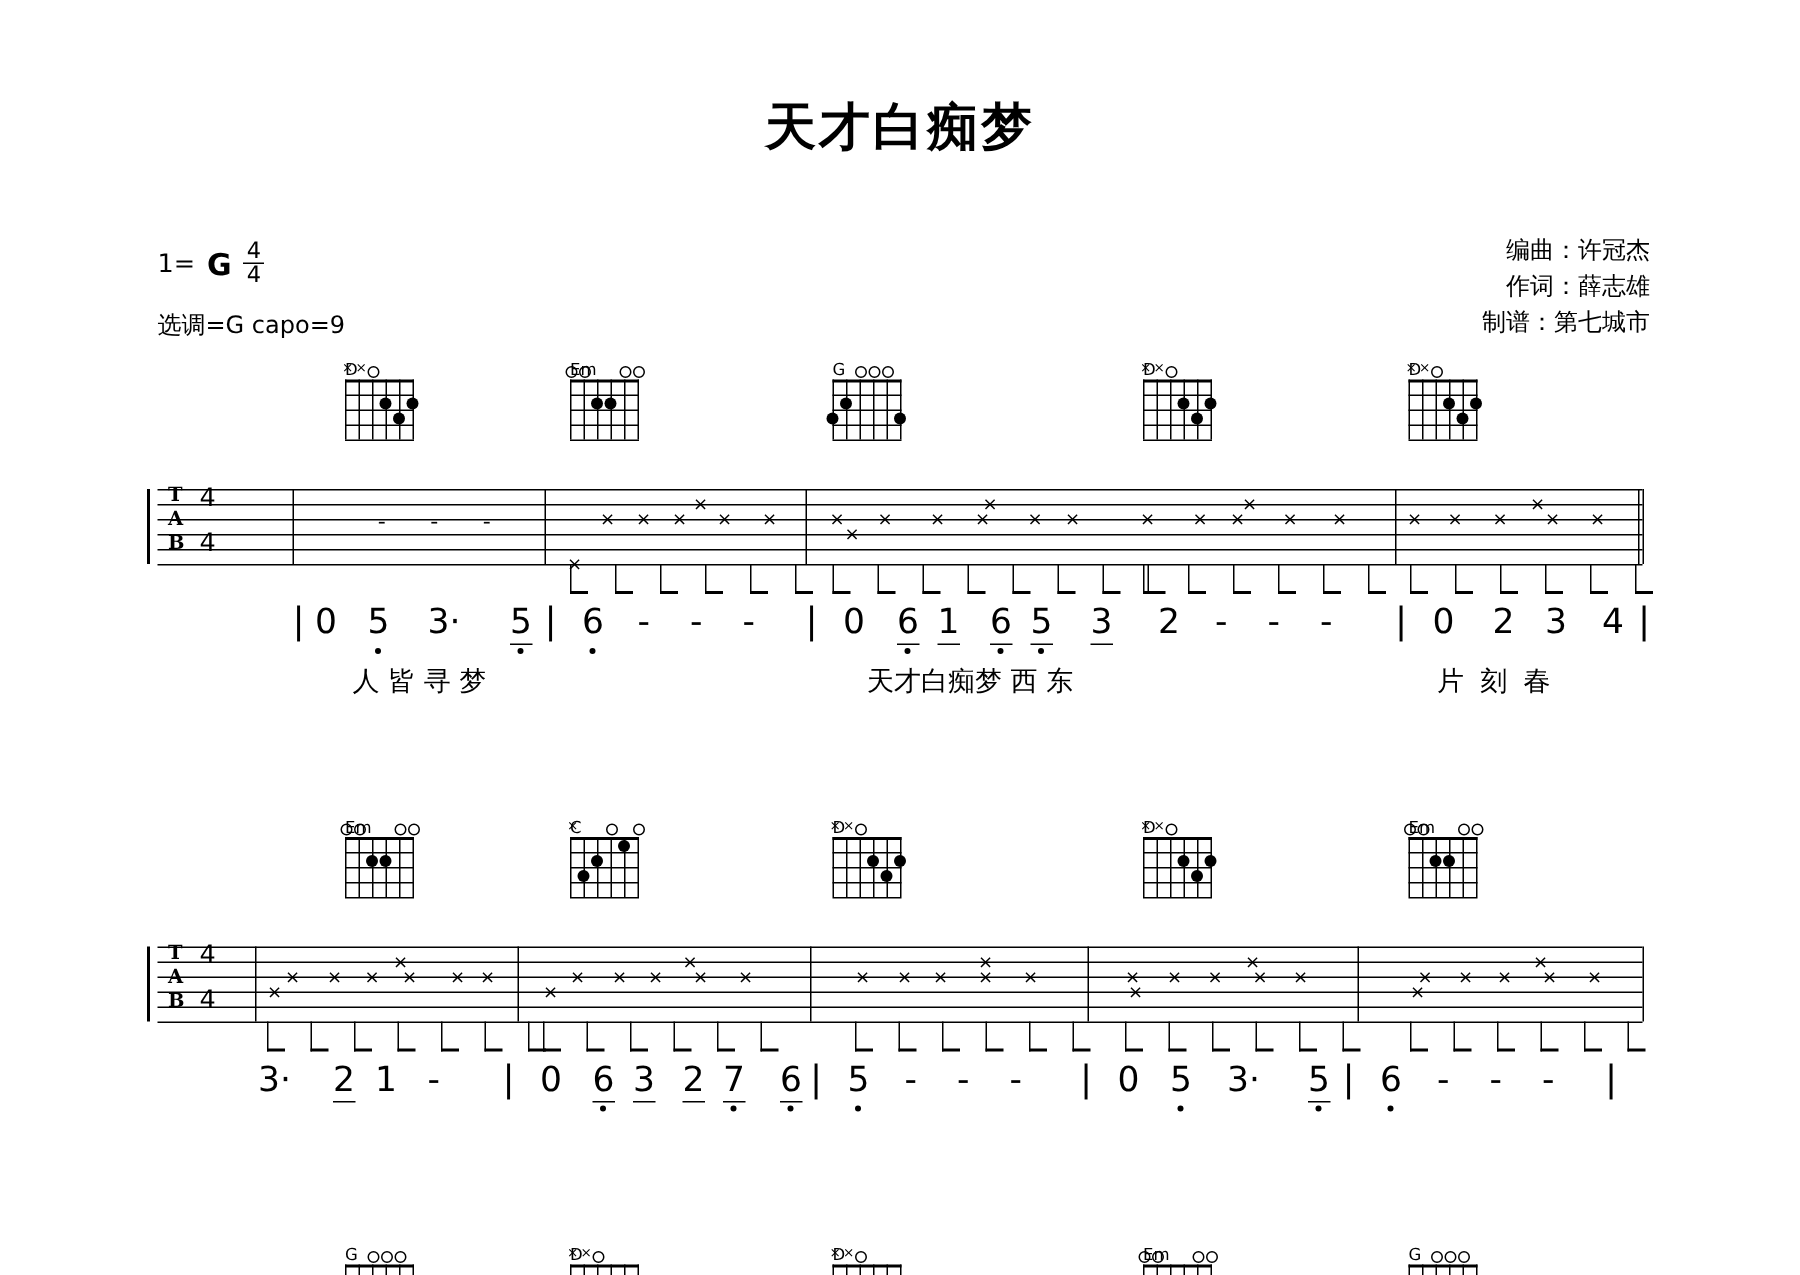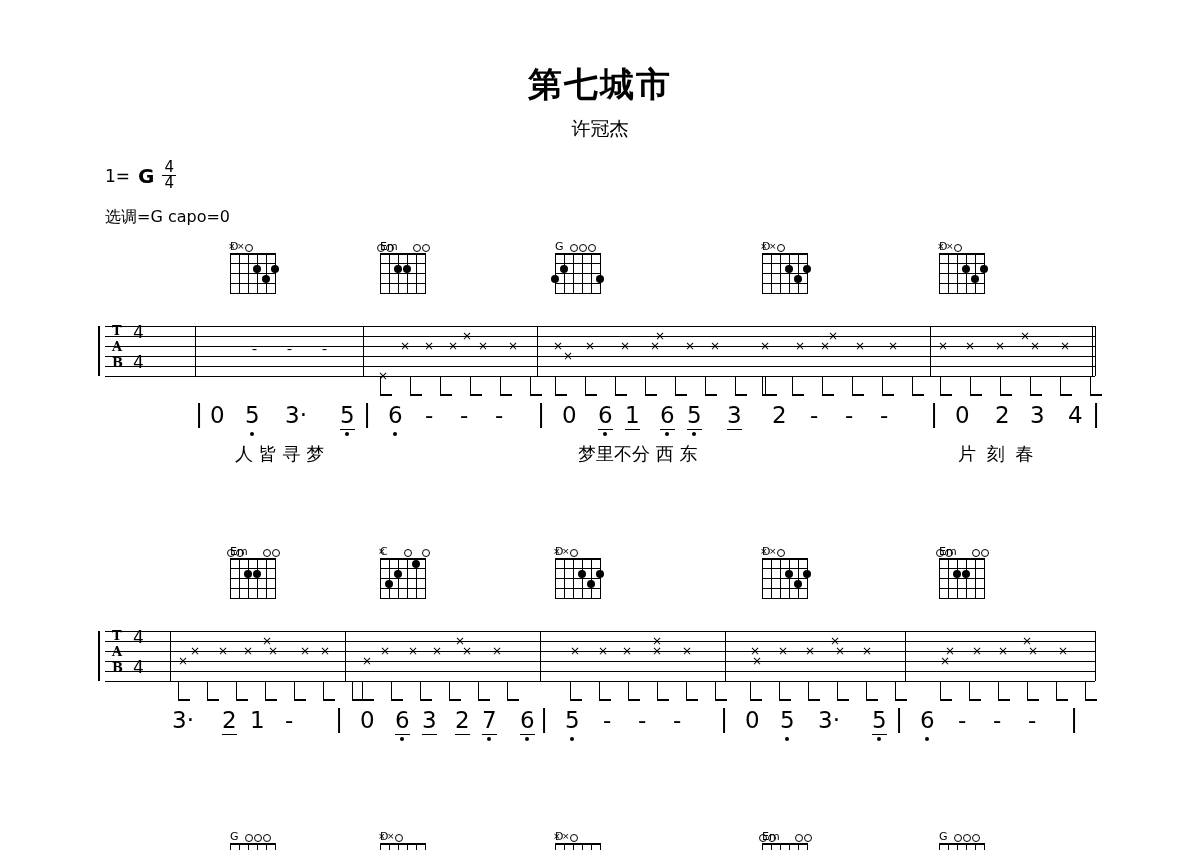--- a/index.html
+++ b/index.html
@@ -73,35 +73,39 @@
   .lyricrow{position:relative;height:30px;}
   .lyric{position:absolute;font-size:18px;font-family:"DejaVu Sans",sans-serif;white-space:nowrap;}
 
   .underline{display:inline-block;border-bottom:1.5px solid #000;padding-bottom:1px;}
 </style>
 </head>
 <body>
 
 <div class="sheet">
 
-  <div class="title">第七城市</div>
-  <div class="artist">许冠杰</div>
+  <div class="title">天才白痴梦</div>
 
   <div class="meta-left">
     <div class="key-line">
       <span>1=</span>
       <span style="font-size:20px;font-weight:bold;">G</span>
       <span class="frac">
         <span class="num">4</span>
         <span>4</span>
       </span>
     </div>
-    <div class="capo">选调=G  capo=0</div>
+    <div class="capo">选调=G  capo=9</div>
   </div>
 
+  <div class="meta-right">
+    <div>编曲：许冠杰</div>
+    <div>作词：薛志雄</div>
+    <div>制谱：第七城市</div>
+  </div>
 
   <div class="system sys1">
     <div class="chords" id="s1chords">
         <div class="chord" style="left: 228px;">
           <div class="cname">D</div>
           <div class="grid">
             <div class="nut"></div>
             <div class="hline" style="top: 10px;"></div>
             <div class="hline" style="top: 20px;"></div>
             <div class="hline" style="top: 30px;"></div>
@@ -341,21 +345,21 @@
         <div class="num-item" style="left: 1030px; top: 6px;"><span>3</span></div>
         <div class="num-item" style="left: 1068px; top: 6px;"><span>4</span></div>
         <div class="bar-sep" style="left: 195px; top: 4px;">|</div>
         <div class="bar-sep" style="left: 363px; top: 4px;">|</div>
         <div class="bar-sep" style="left: 537px; top: 4px;">|</div>
         <div class="bar-sep" style="left: 930px; top: 4px;">|</div>
         <div class="bar-sep" style="left: 1092px; top: 4px;">|</div>
       </div>
     <div class="lyricrow" id="s1lyr">
         <div class="lyric" style="left: 235px; top: 2px;">人  皆   寻  梦</div>
-        <div class="lyric" style="left: 578px; top: 2px;">梦里不分 西  东</div>
+        <div class="lyric" style="left: 578px; top: 2px;">天才白痴梦 西  东</div>
         <div class="lyric" style="left: 958px; top: 2px; font-family: Liberation Mono, monospace;">片 刻 春</div>
       </div>
   </div>
 
   <div class="system sys2">
     <div class="chords" id="s2chords">
         <div class="chord" style="left: 228px;">
           <div class="cname">Em</div>
           <div class="grid">
             <div class="nut"></div>

